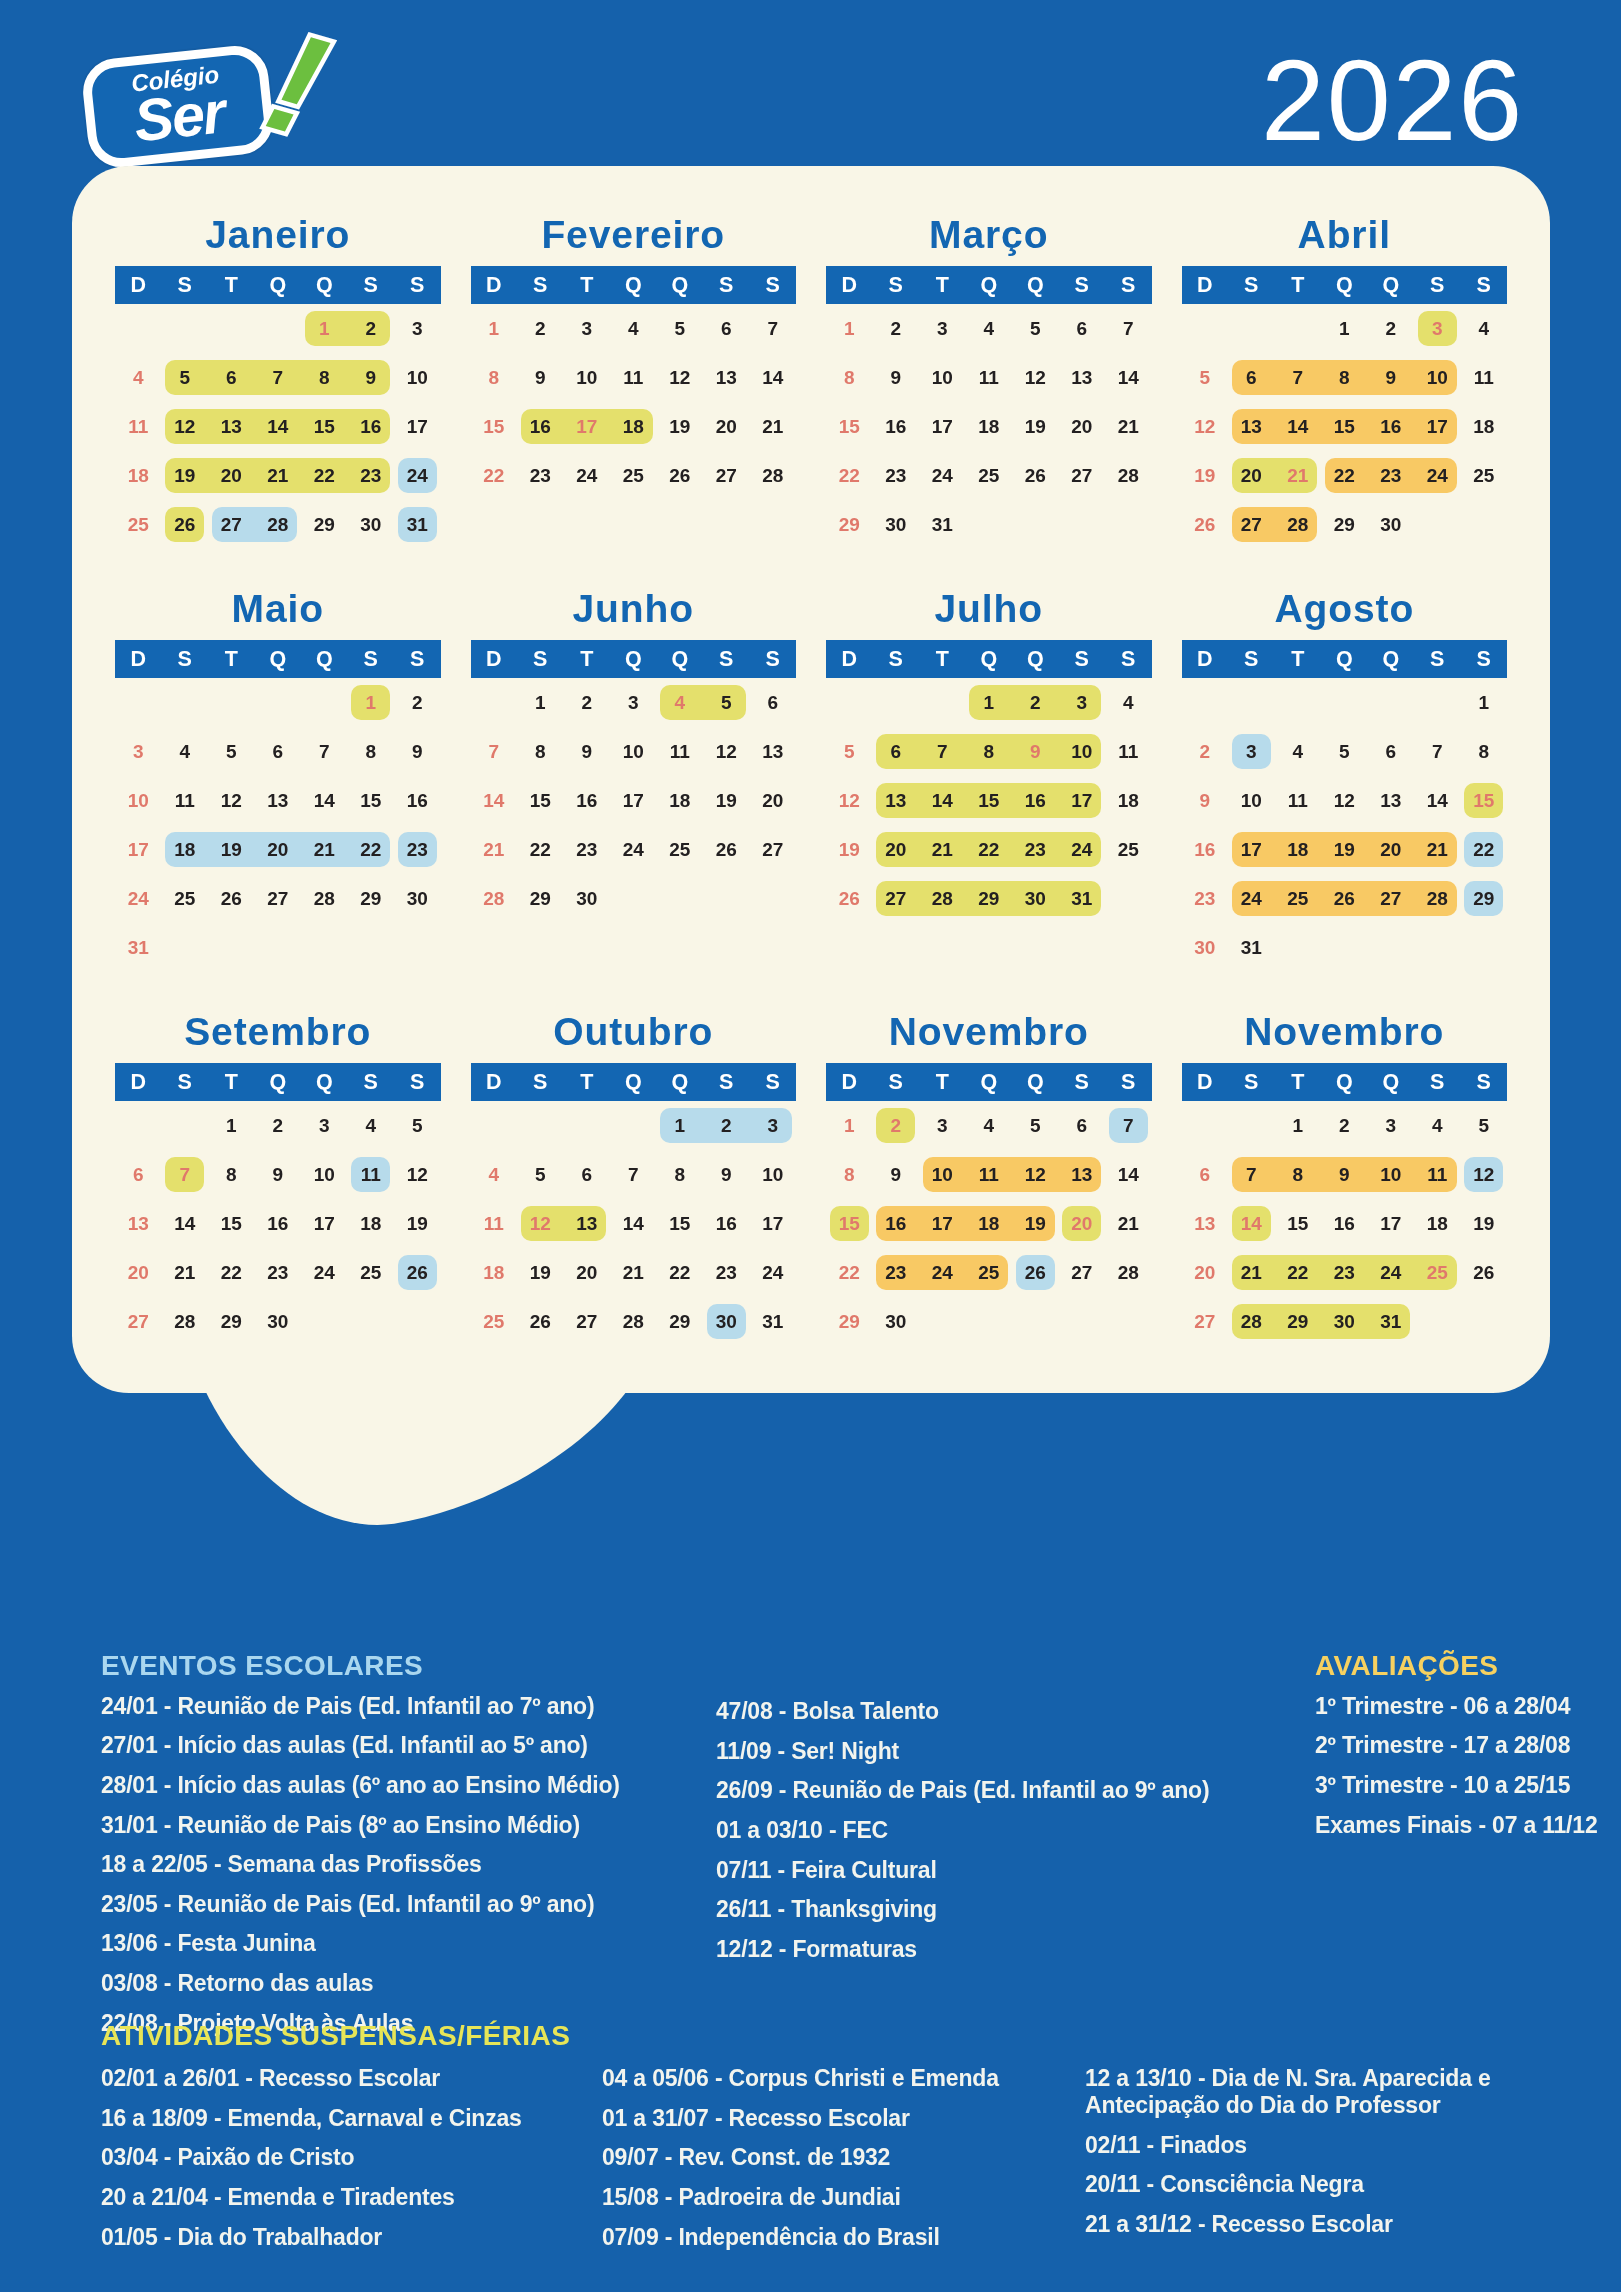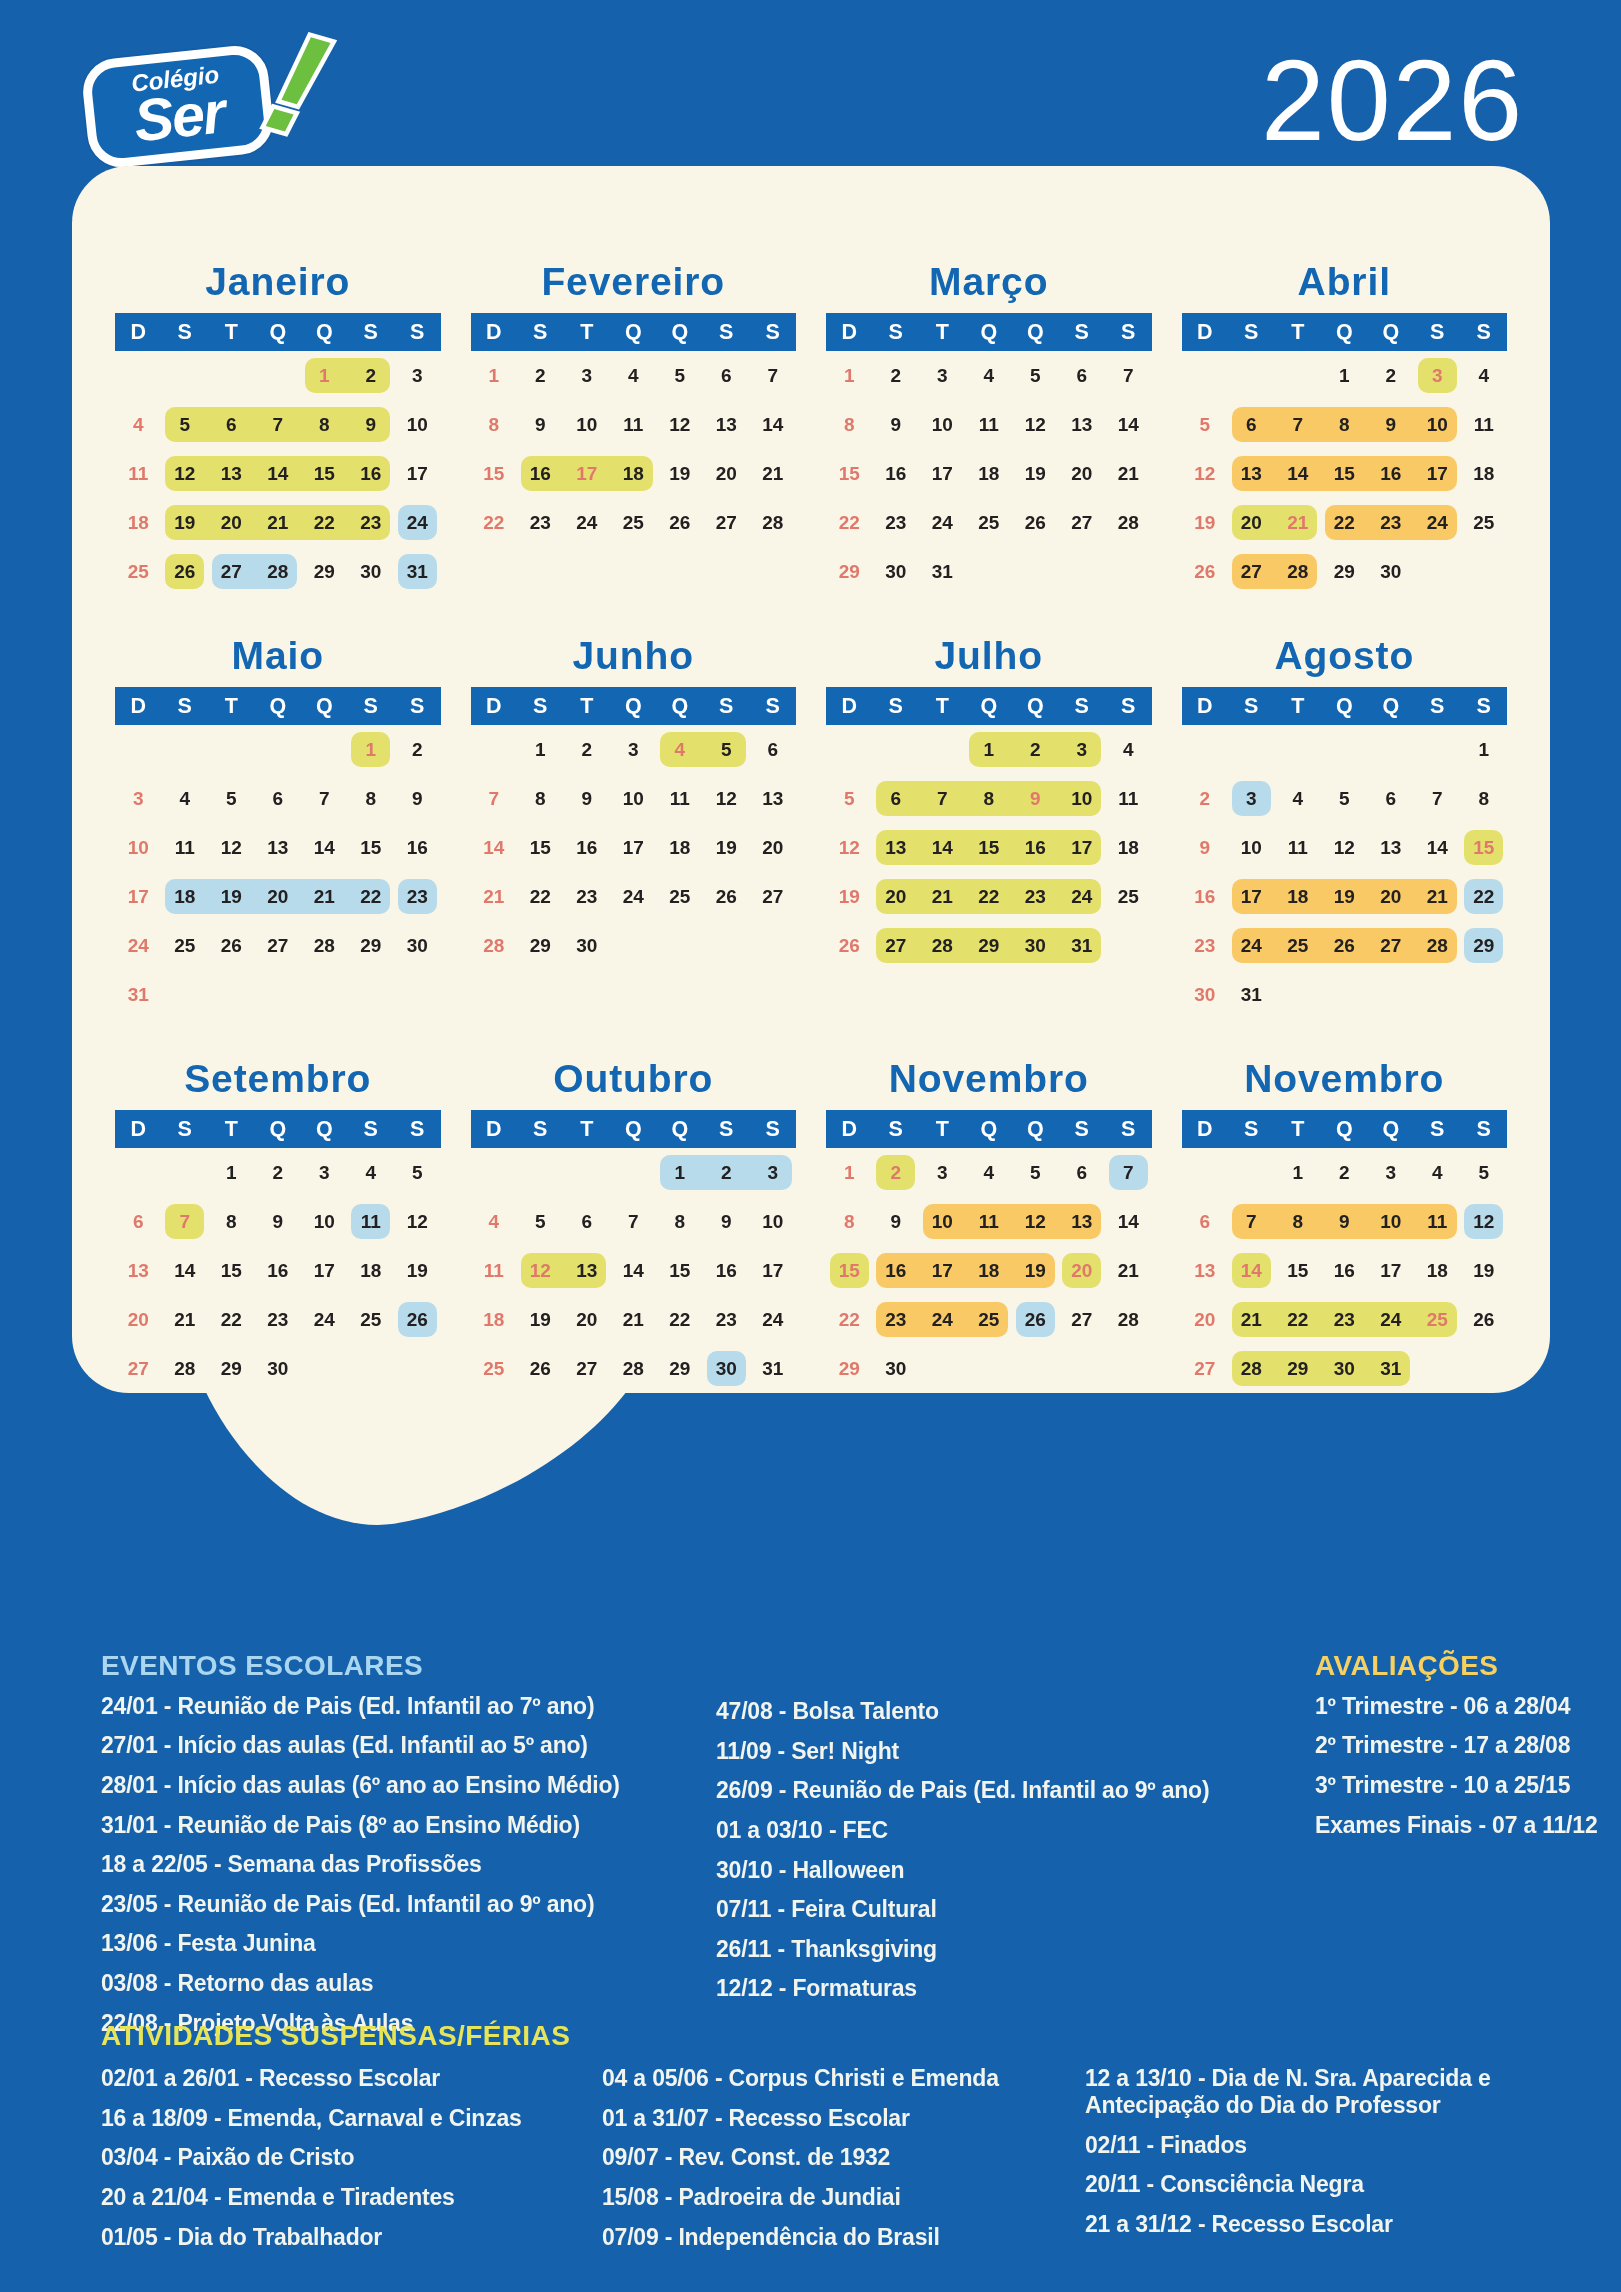--- a/index.html
+++ b/index.html
@@ -54,21 +54,21 @@
   
   .panel{
     position:absolute;left:72px;top:166px;width:1478px;height:1227px;
     background:var(--cream);border-radius:57px;
     padding:47px 43px 18px 43px;
   }
   .tail{position:absolute;left:204px;top:1388px;width:425px;height:143px}
 
   .months-grid{
     display:grid;grid-template-columns:repeat(4,1fr);
-    column-gap:30px;row-gap:38px;margin-top:47px;
+    column-gap:30px;row-gap:38px;
   }
   .m-title{
     text-align:center;color:var(--brand-blue);
     font-size:39px;font-weight:bold;letter-spacing:0.9px;
   }
   .wk-bar{
     display:grid;grid-template-columns:repeat(7,1fr);
     background:var(--brand-blue);height:38px;margin-top:9px;
     align-items:center;
   }
@@ -1688,21 +1688,20 @@
       <div class="item">22/08 - Projeto Volta às Aulas</div>
     </div>
 </div>
 
 <div class="sec sec-eventos2">
   <div>
       <div class="item">47/08 - Bolsa Talento</div>
       <div class="item">11/09 - Ser! Night</div>
       <div class="item">26/09 - Reunião de Pais (Ed. Infantil ao 9º ano)</div>
       <div class="item">01 a 03/10 - FEC</div>
-      <div class="item">30/10 - Halloween</div>
       <div class="item">07/11 - Feira Cultural</div>
       <div class="item">26/11 - Thanksgiving</div>
       <div class="item">12/12 - Formaturas</div>
     </div>
 </div>
 
 <div class="sec sec-aval">
   <div class="sec-h h-yellow">AVALIAÇÕES</div>
   <div>
       <div class="item">1º Trimestre - 06 a 28/04</div>

